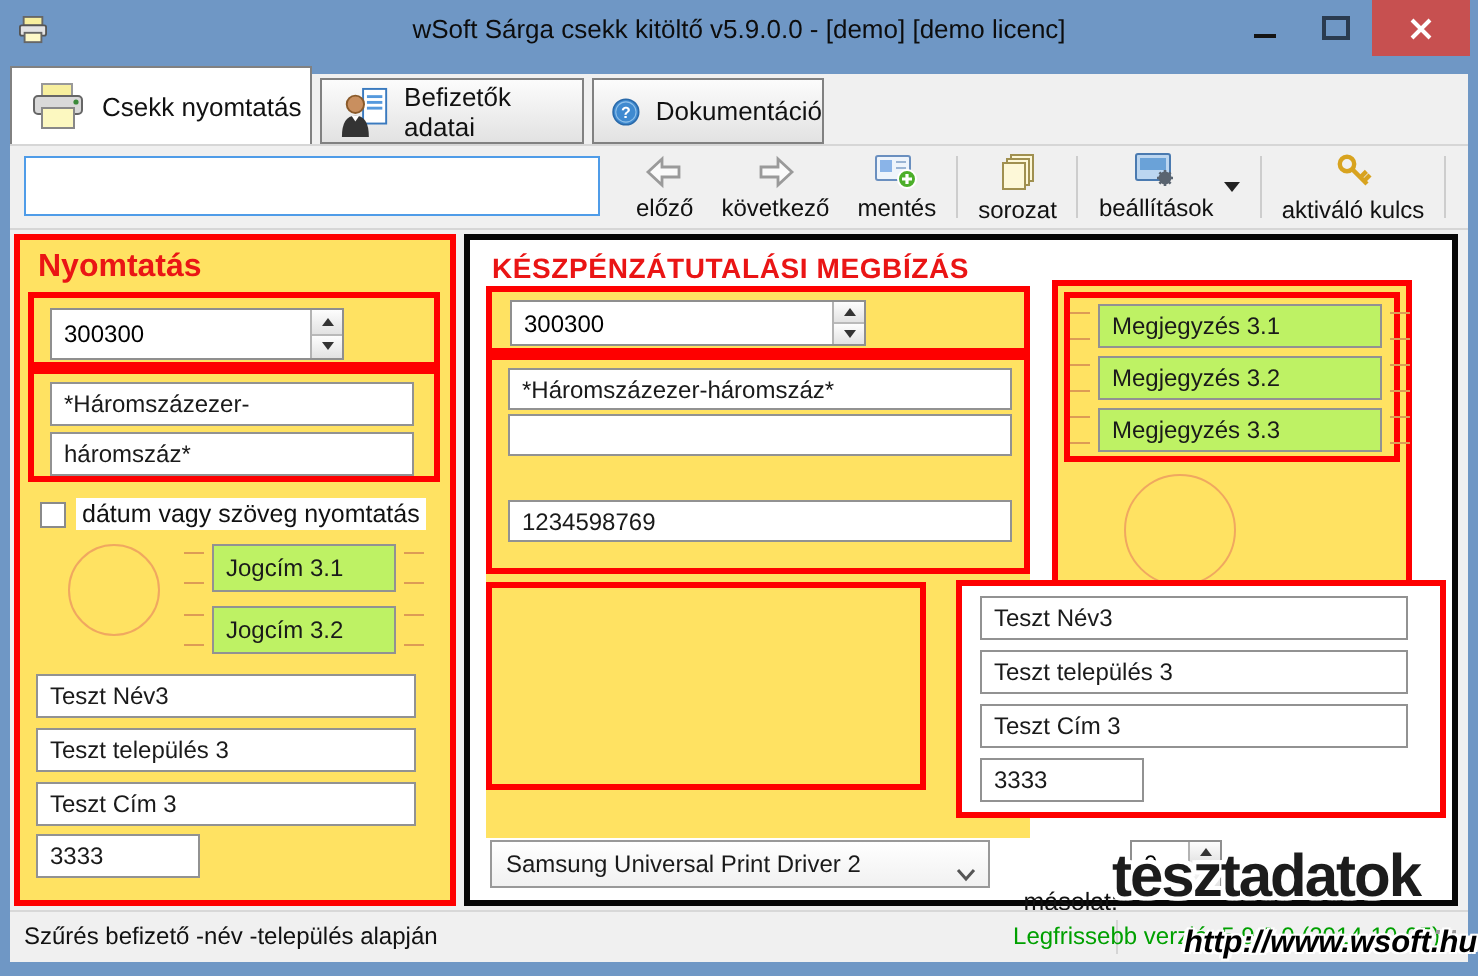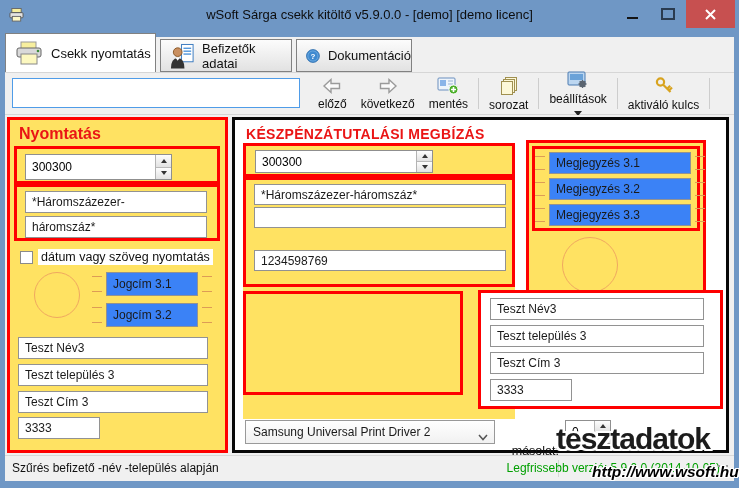--- a/index.html
+++ b/index.html
@@ -17,34 +17,34 @@
   .tabbar{position:absolute;top:30px;left:5px;width:729px;height:42px;background:linear-gradient(#6f97c5 0,#6f97c5 7px,#f0f0f0 7px);}
   .tab{position:absolute;display:flex;align-items:center;gap:8px;padding-left:9px;box-sizing:border-box;font-size:13px;color:#111;border:1px solid #818181;background:linear-gradient(#fcfcfc,#e2e2e2);}
   .tab-active{left:0;top:3px;width:151px;height:39px;background:#fff;border-bottom:none;z-index:2;}
   .tab2{left:155px;top:9px;width:132px;height:33px;}
   .tab3{left:291px;top:9px;width:116px;height:33px;}
   
   .toolbar{position:absolute;top:72px;left:5px;width:729px;height:43px;background:#f0f0f0;border-top:1px solid #d6d6d6;border-bottom:1px solid #d6d6d6;box-sizing:border-box;}
   .search{position:absolute;left:7px;top:5px;width:288px;height:30px;border:1px solid #4f9ce8;background:#fff;box-sizing:border-box;font:12px "Liberation Sans",sans-serif;padding:0 6px;outline:none;}
   .tb-btns{position:absolute;left:306px;top:0;height:41px;display:flex;align-items:stretch;}
   .tbtn{display:flex;flex-direction:column;align-items:center;justify-content:center;gap:2px;padding:0 7px;font-size:12px;color:#111;cursor:default;}
-  .tbtn-row{display:flex;flex-direction:column;align-items:center;gap:5px;}
+  .tbtn-row{display:flex;flex-direction:row;align-items:center;gap:5px;}
   .vsep{width:1px;background:#cdcdcd;margin:5px 3px;}
   .ddarrow{width:0;height:0;border-left:4px solid transparent;border-right:4px solid transparent;border-top:5px solid #222;}
   
   .content{position:absolute;top:115px;left:5px;width:729px;height:340px;background:#f0f0f0;}
   .yellow{background:#ffe262;}
   .redbox{position:absolute;border:3px solid #fe0000;box-sizing:border-box;}
   .panel-left{position:absolute;left:2px;top:2px;width:221px;height:336px;border:3px solid #fe0000;box-sizing:border-box;}
   .blackbox{position:absolute;left:227px;top:2px;width:497px;height:336px;border:3px solid #070707;background:#fff;box-sizing:border-box;}
   .ptitle{position:absolute;left:9px;top:5px;font-size:16px;font-weight:bold;color:#ea1515;}
   .btitle{position:absolute;left:11px;top:6px;font-size:14px;font-weight:bold;color:#ea1515;letter-spacing:.3px;}
   .field{position:absolute;background:#fff;border:1px solid #929292;box-sizing:border-box;font:12px "Liberation Sans",sans-serif;color:#1a1a1a;padding:0 0 0 6px;outline:none;}
   .fwrap{position:absolute;}
-  .fwrap input{width:100%;height:100%;background:#3b82f6;border:1px solid #929292;box-sizing:border-box;font:12px "Liberation Sans",sans-serif;color:#1a1a1a;padding:0 0 0 6px;outline:none;}
+  .fwrap input{width:100%;height:100%;background:#bef264;border:1px solid #929292;box-sizing:border-box;font:12px "Liberation Sans",sans-serif;color:#1a1a1a;padding:0 0 0 6px;outline:none;}
   .flank::before,.flank::after{content:"";position:absolute;top:4px;width:10px;height:calc(100% - 8px);
     background:linear-gradient(#dd9c55,#dd9c55) left top/10px 1px no-repeat,linear-gradient(#dd9c55,#dd9c55) left bottom/10px 1px no-repeat;}
   .flank::before{left:-14px;}
   .flank::after{right:-14px;}
   .spin{position:absolute;background:#fff;border:1px solid #8f8f8f;box-sizing:border-box;}
   .spin input{position:absolute;left:0;top:0;width:calc(100% - 17px);height:100%;border:none;background:transparent;font:12px "Liberation Sans",sans-serif;padding:0 4px 0 6px;outline:none;box-sizing:border-box;}
   .sbtns{position:absolute;right:0;top:0;width:16px;height:100%;border-left:1px solid #b3b3b3;display:flex;flex-direction:column;box-sizing:border-box;}
   .sb{flex:1;display:flex;align-items:center;justify-content:center;background:linear-gradient(#fdfdfd,#e2e2e2);border-bottom:1px solid #b9b9b9;}
   .sb:last-child{border-bottom:none;}
   .tu{width:0;height:0;border-left:3px solid transparent;border-right:3px solid transparent;border-bottom:4px solid #333;}

